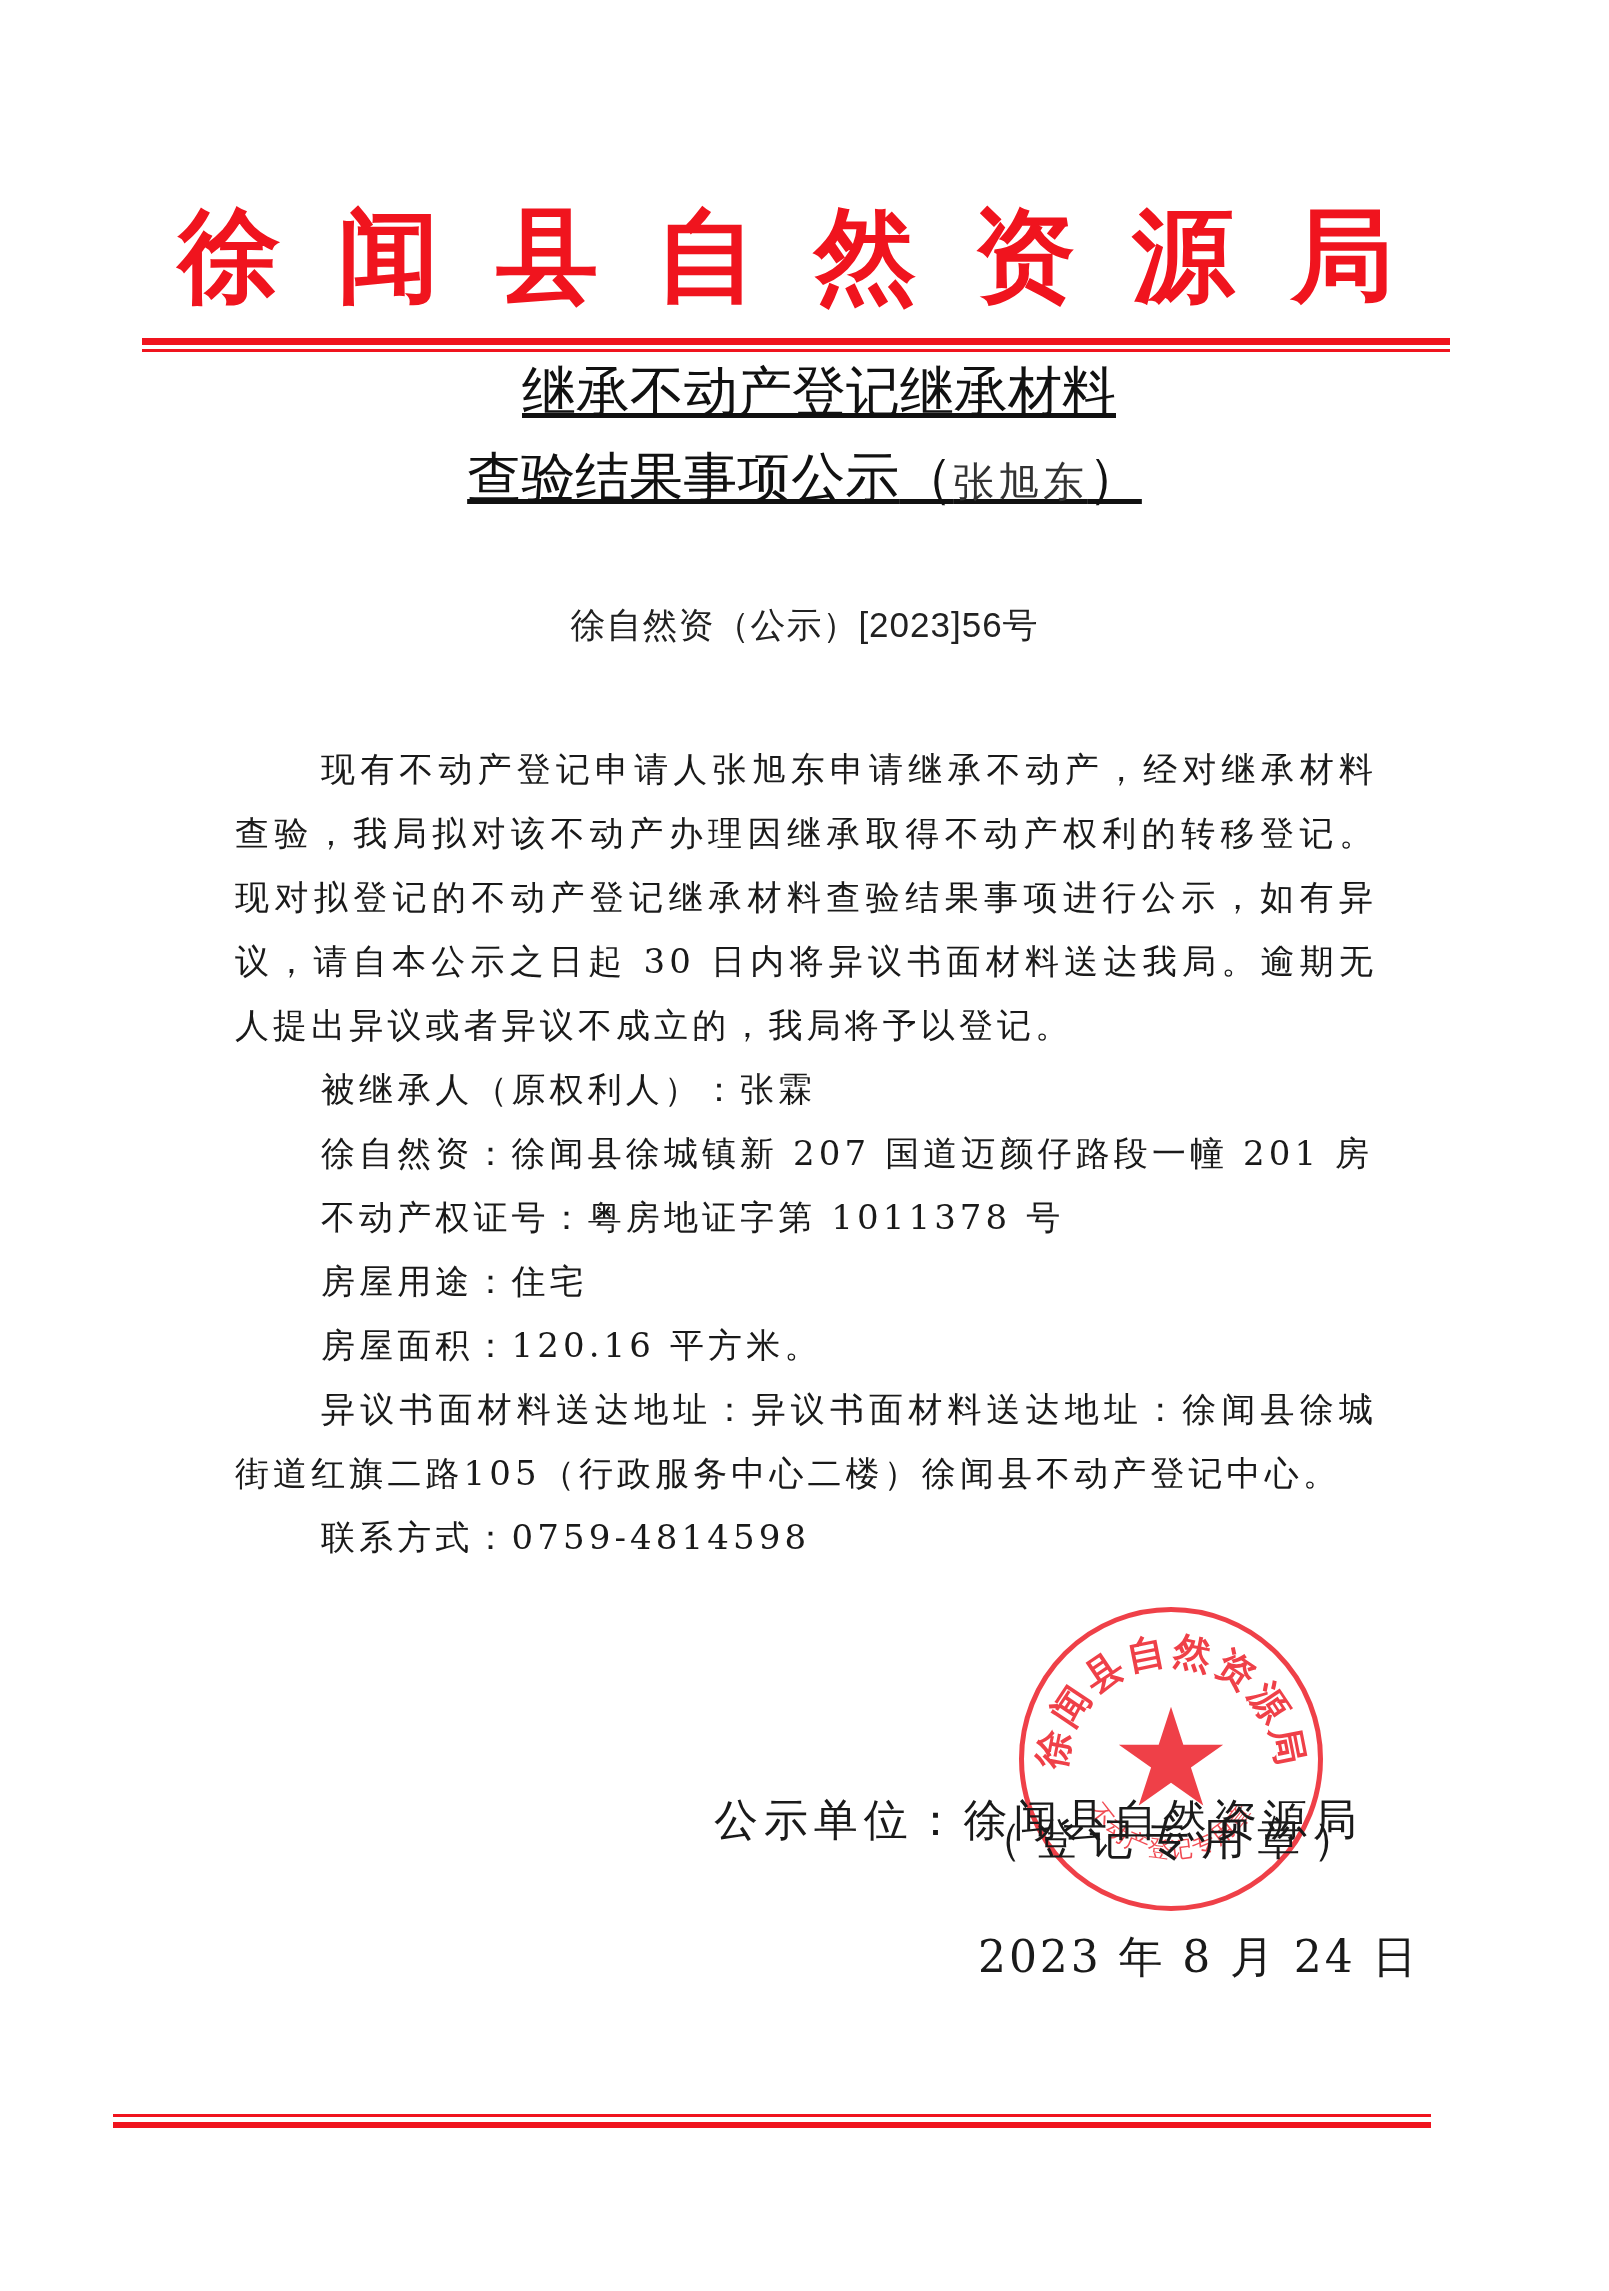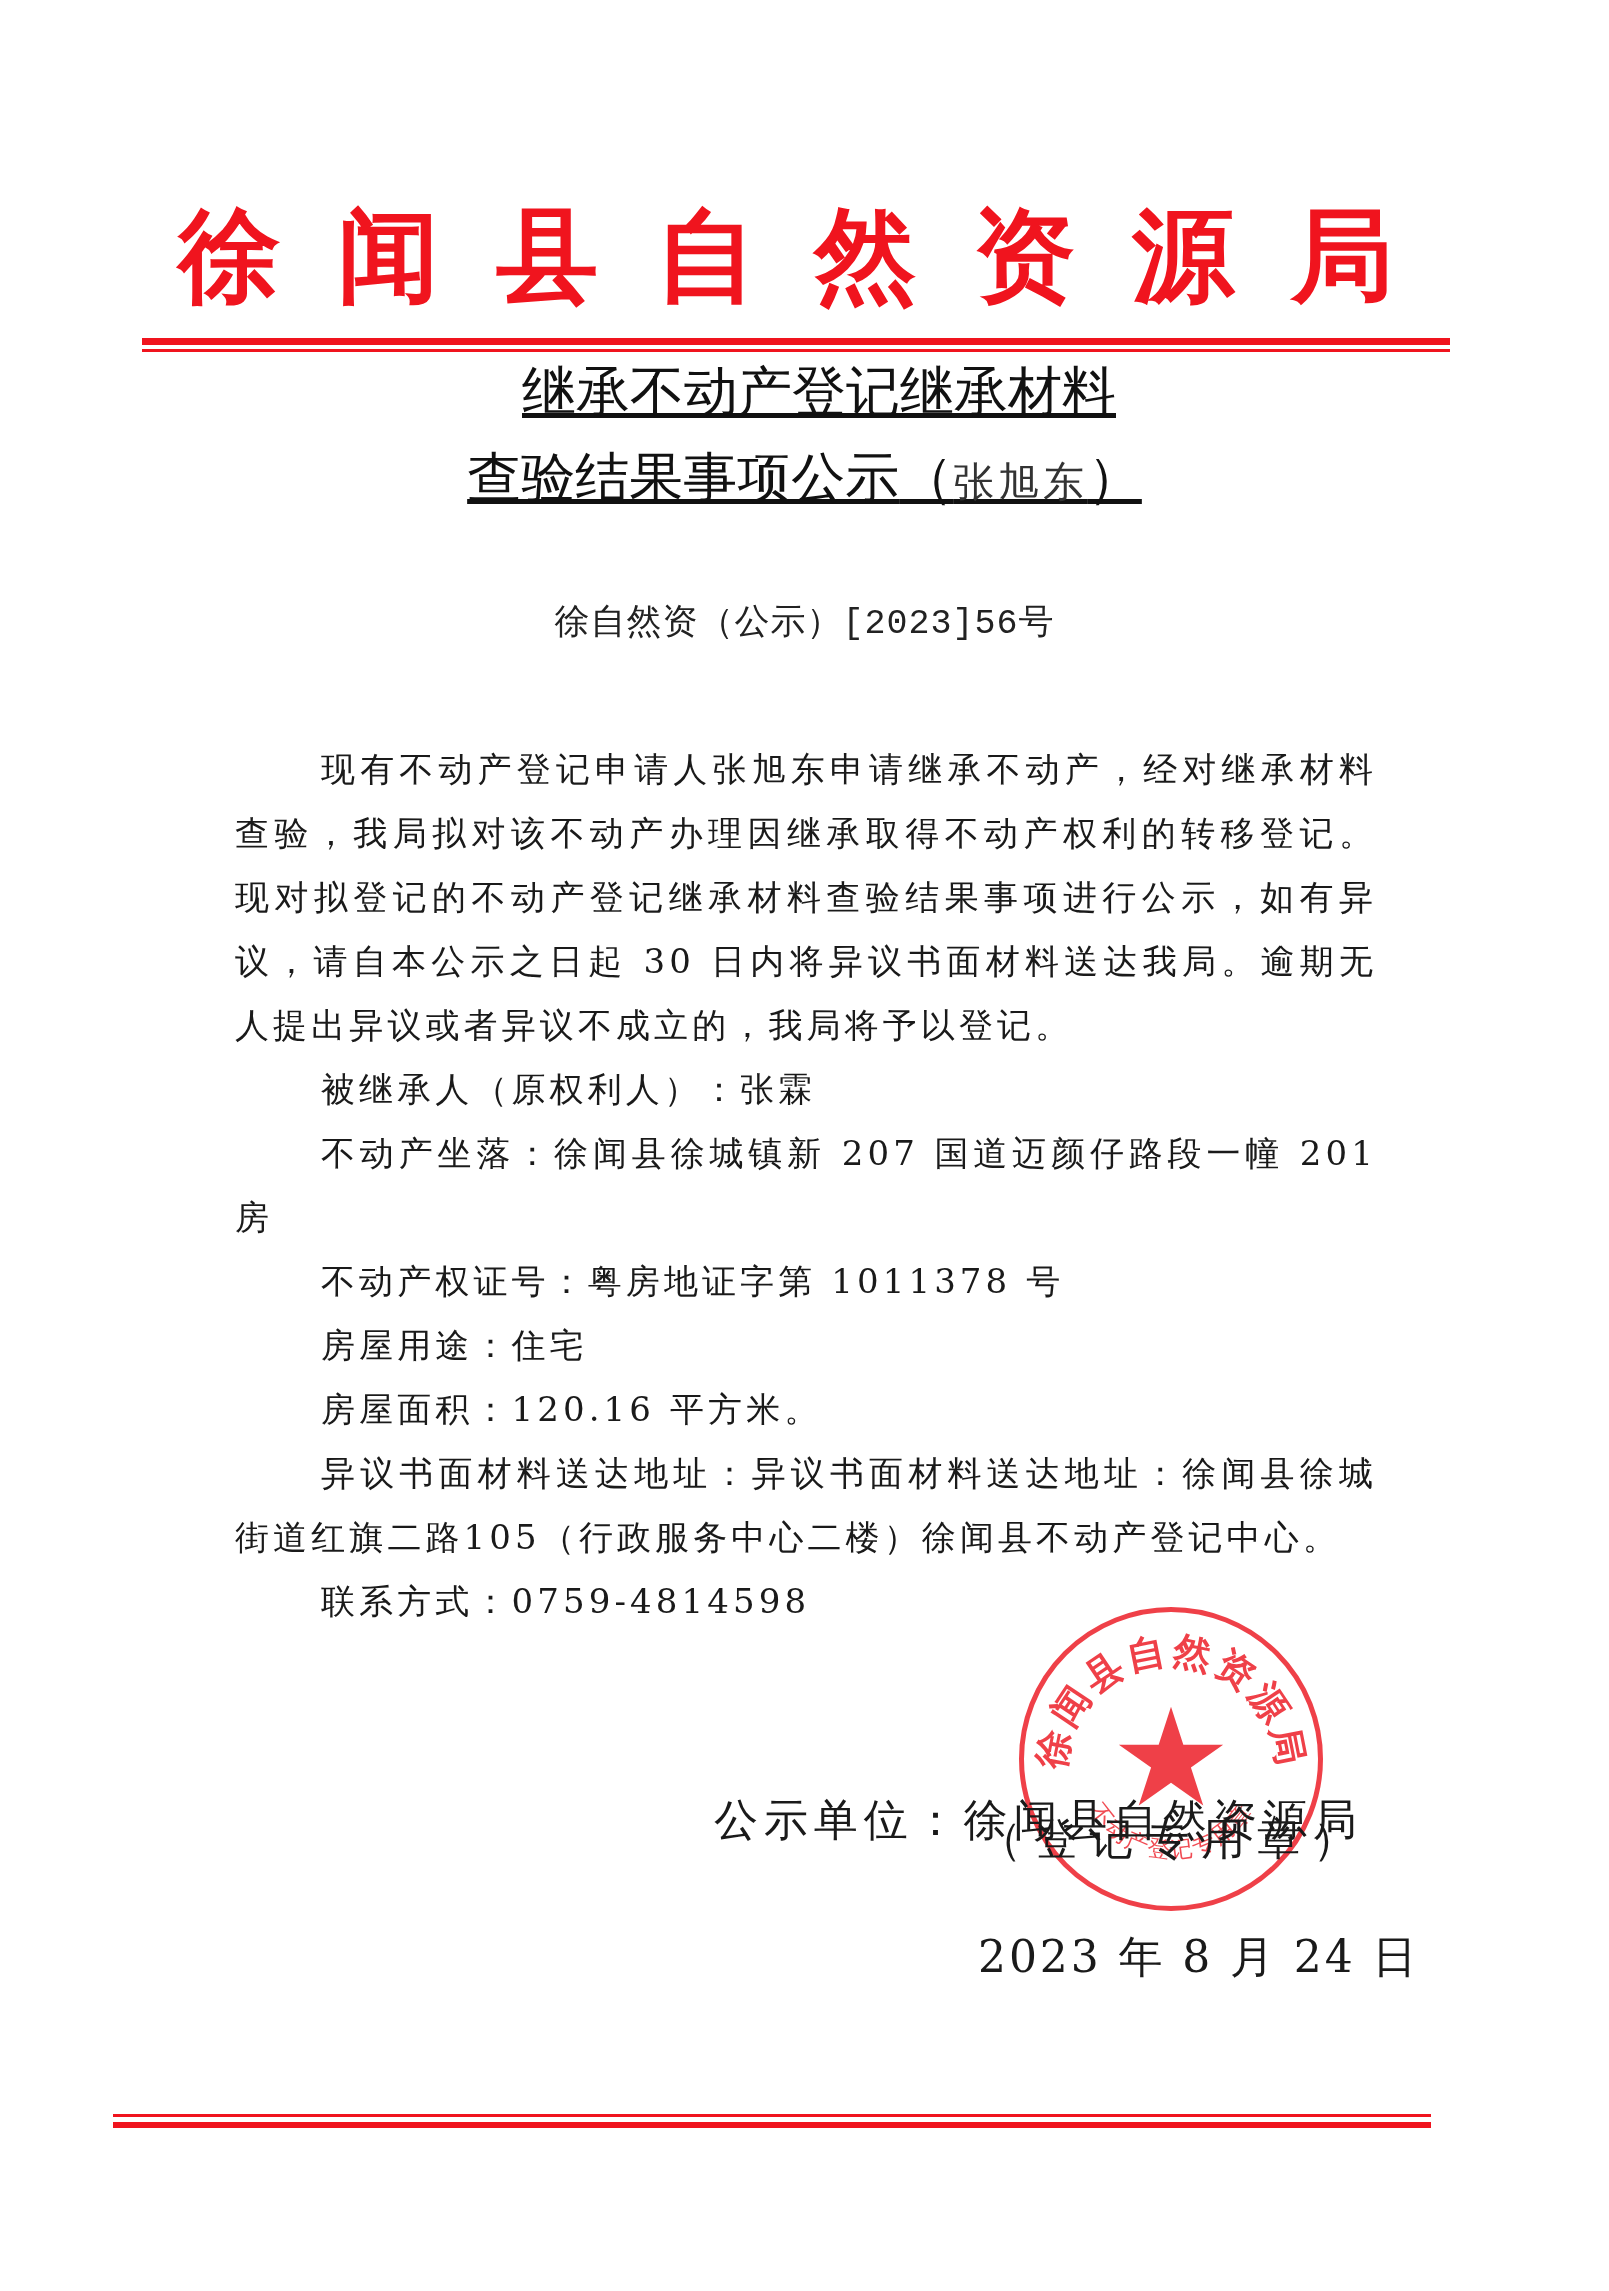--- a/index.html
+++ b/index.html
@@ -24,21 +24,21 @@
     font-family: "DejaVu Sans", "Liberation Sans", sans-serif;
     font-size: 54px; line-height: 69px; color: #111; text-decoration: underline;
   }
   .doc-title.l1 { top: 357px; padding-left: 29px; box-sizing: border-box; }
   .doc-title.l2 { top: 443px; }
   .doc-title .paren-name { font-size: 41px; color: #333; letter-spacing: 3.9px; }
   .doc-title .paren { font-size: 54px; }
 
   .doc-number {
     position: absolute; left: 0; top: 600px; width: 1609px; text-align: center;
-    font-family: Liberation Mono, monospace;
+    font-family: Liberation Sans, sans-serif;
     font-size: 35px; line-height: 49px; color: #222; letter-spacing: 1px;
   }
 
   .body-text {
     position: absolute; left: 235px; top: 737px; width: 1142px;
     font-family: "DejaVu Serif", "Liberation Serif", serif;
     font-size: 34px; line-height: 64px; color: #1a1a1a;
     text-align: justify; letter-spacing: 4.1px;
   }
   .body-text p { margin: 0; text-indent: 86px; }
@@ -71,21 +71,21 @@
   <div class="doc-title l1">继承不动产登记继承材料</div>
   <div class="doc-title l2">
     <span>查验结果事项公示</span><span class="paren">（</span><span class="paren-name">张旭东</span><span class="paren">）</span>
   </div>
 
   <div class="doc-number">徐自然资（公示）[2023]56号</div>
 
   <div class="body-text">
     <p>现有不动产登记申请人张旭东申请继承不动产，经对继承材料查验，我局拟对该不动产办理因继承取得不动产权利的转移登记。现对拟登记的不动产登记继承材料查验结果事项进行公示，如有异议，请自本公示之日起 30 日内将异议书面材料送达我局。逾期无人提出异议或者异议不成立的，我局将予以登记。</p>
     <p><span>被继承人（原权利人）：</span><span>张霖</span></p>
-    <p><span>不动产坐落：</span><span>徐闻县徐城镇新 207 国道迈颜仔路段一幢 201 房</span></p>
+    <p><span>徐自然资：</span><span>徐闻县徐城镇新 207 国道迈颜仔路段一幢 201 房</span></p>
     <p><span>不动产权证号：</span><span>粤房地证字第 1011378 号</span></p>
     <p><span>房屋用途：</span><span>住宅</span></p>
     <p><span>房屋面积：</span><span>120.16 平方米。</span></p>
     <p><span>异议书面材料送达地址：</span><span>异议书面材料送达地址：徐闻县徐城街道红旗二路105（行政服务中心二楼）徐闻县不动产登记中心。</span></p>
     <p><span>联系方式：</span><span>0759-4814598</span></p>
   </div>
 
   <div class="seal">
     <svg viewBox="0 0 310 310">
       <defs>

